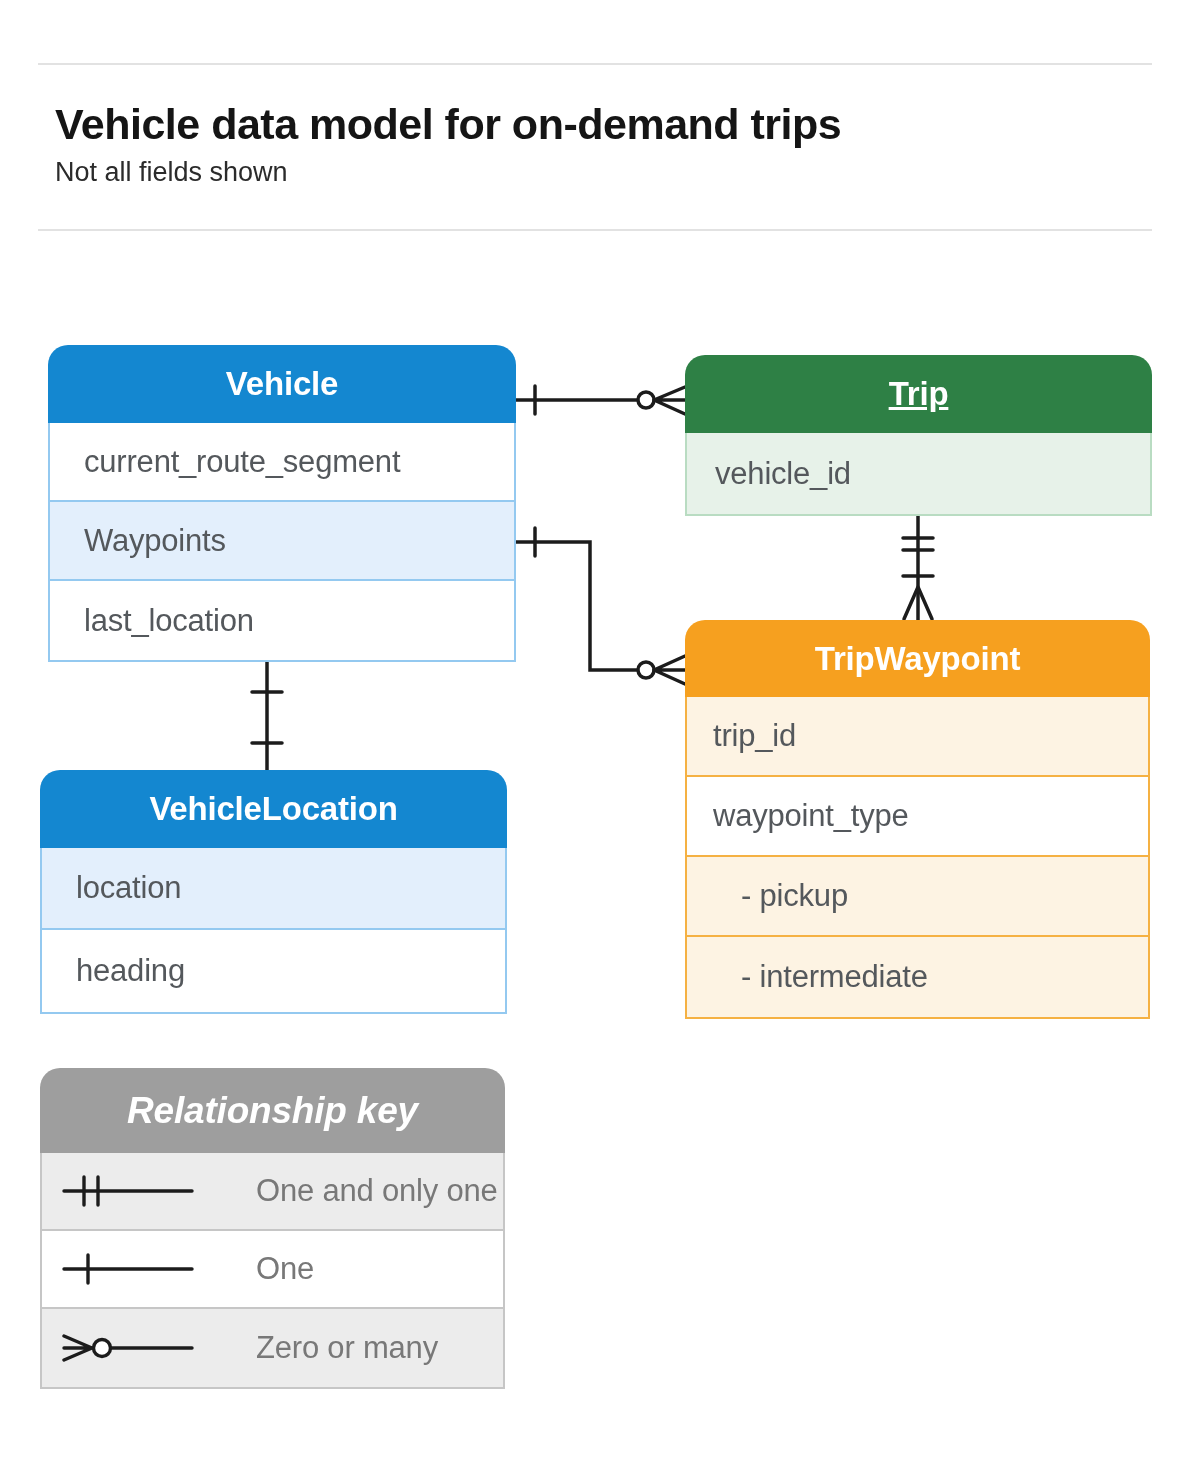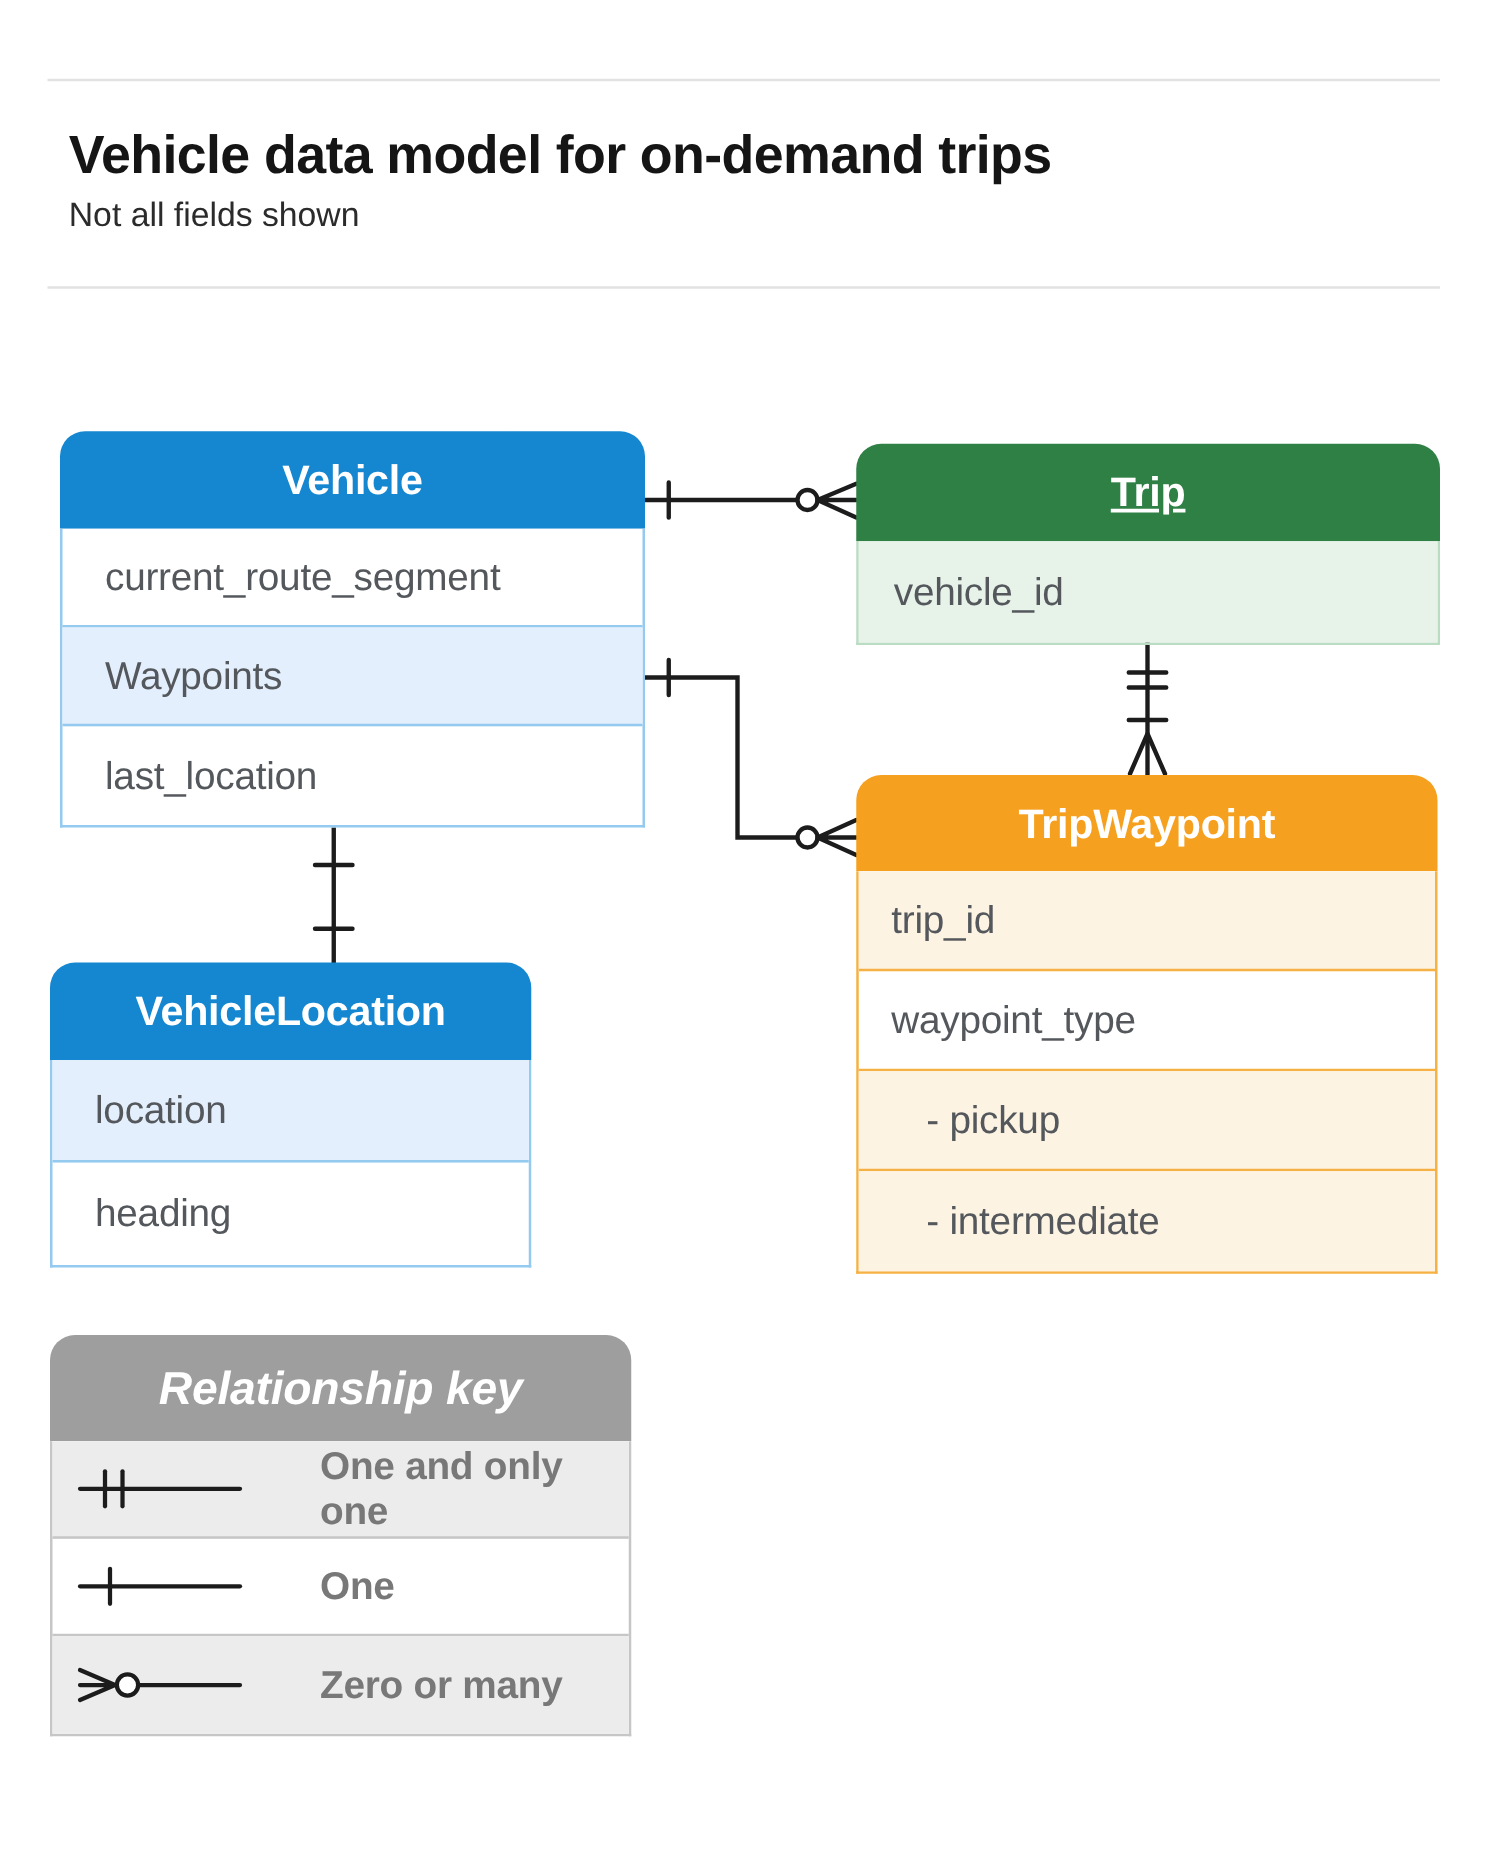--- a/index.html
+++ b/index.html
@@ -41,39 +41,39 @@
   .blue  .e-hdr{background:var(--blue-header);}
   .blue  .e-body{border-color:var(--blue-border);}
   .blue  .row{border-color:var(--blue-border);padding-left:34px;}
   .green .e-hdr{background:var(--green-header);text-decoration:underline;}
   .green .e-body{border-color:var(--green-border);}
   .green .row{border-color:var(--green-border);padding-left:28px;}
   .orange .e-hdr{background:var(--orange-header);}
   .orange .e-body{border-color:var(--orange-border);}
   .orange .row{border-color:var(--orange-border);}
   .gray  .e-hdr{background:var(--gray-header);}
-  .gray  .e-body{border-color:var(--gray-border);font-weight:bold;}
+  .gray  .e-body{border-color:var(--gray-border);}
   .gray  .row{border-color:var(--gray-border);}
 
   .tint-blue{background:var(--blue-tint);}
   .tint-green{background:var(--green-tint);}
   .tint-orange{background:var(--orange-tint);}
   .tint-gray{background:var(--gray-tint);}
 
   
   #vehicle{left:48px; top:320px; width:468px;}
   #vehicle .e-hdr{height:78px;}
   #vehicle .row{height:79px;}
   #trip{left:685px; top:330px; width:467px;}
   #trip .e-hdr{height:78px;}
   #trip .row{height:81px;}
   #tripwaypoint{left:685px; top:595px; width:465px;}
   #tripwaypoint .e-hdr{height:77px;}
   #tripwaypoint .row{height:80px;}
-  #vehiclelocation{left:40px; top:745px; width:385px;}
+  #vehiclelocation{left:40px; top:745px; width:467px;}
   #vehiclelocation .e-hdr{height:78px;}
   #vehiclelocation .row{height:82px;}
 
   
   #legend{left:40px; top:1043px; width:465px;}
   #legend .e-hdr{height:85px; font-size:37px;font-style:italic;}
   #legend .row{height:78px; padding-left:20px; color:var(--legend-text); font-size:31px;}
   #legend .sym{flex:0 0 150px; margin-right:44px;}
   #legend .sym svg{display:block;}
   .symstroke{stroke:var(--line); stroke-width:3.4; fill:none;}

